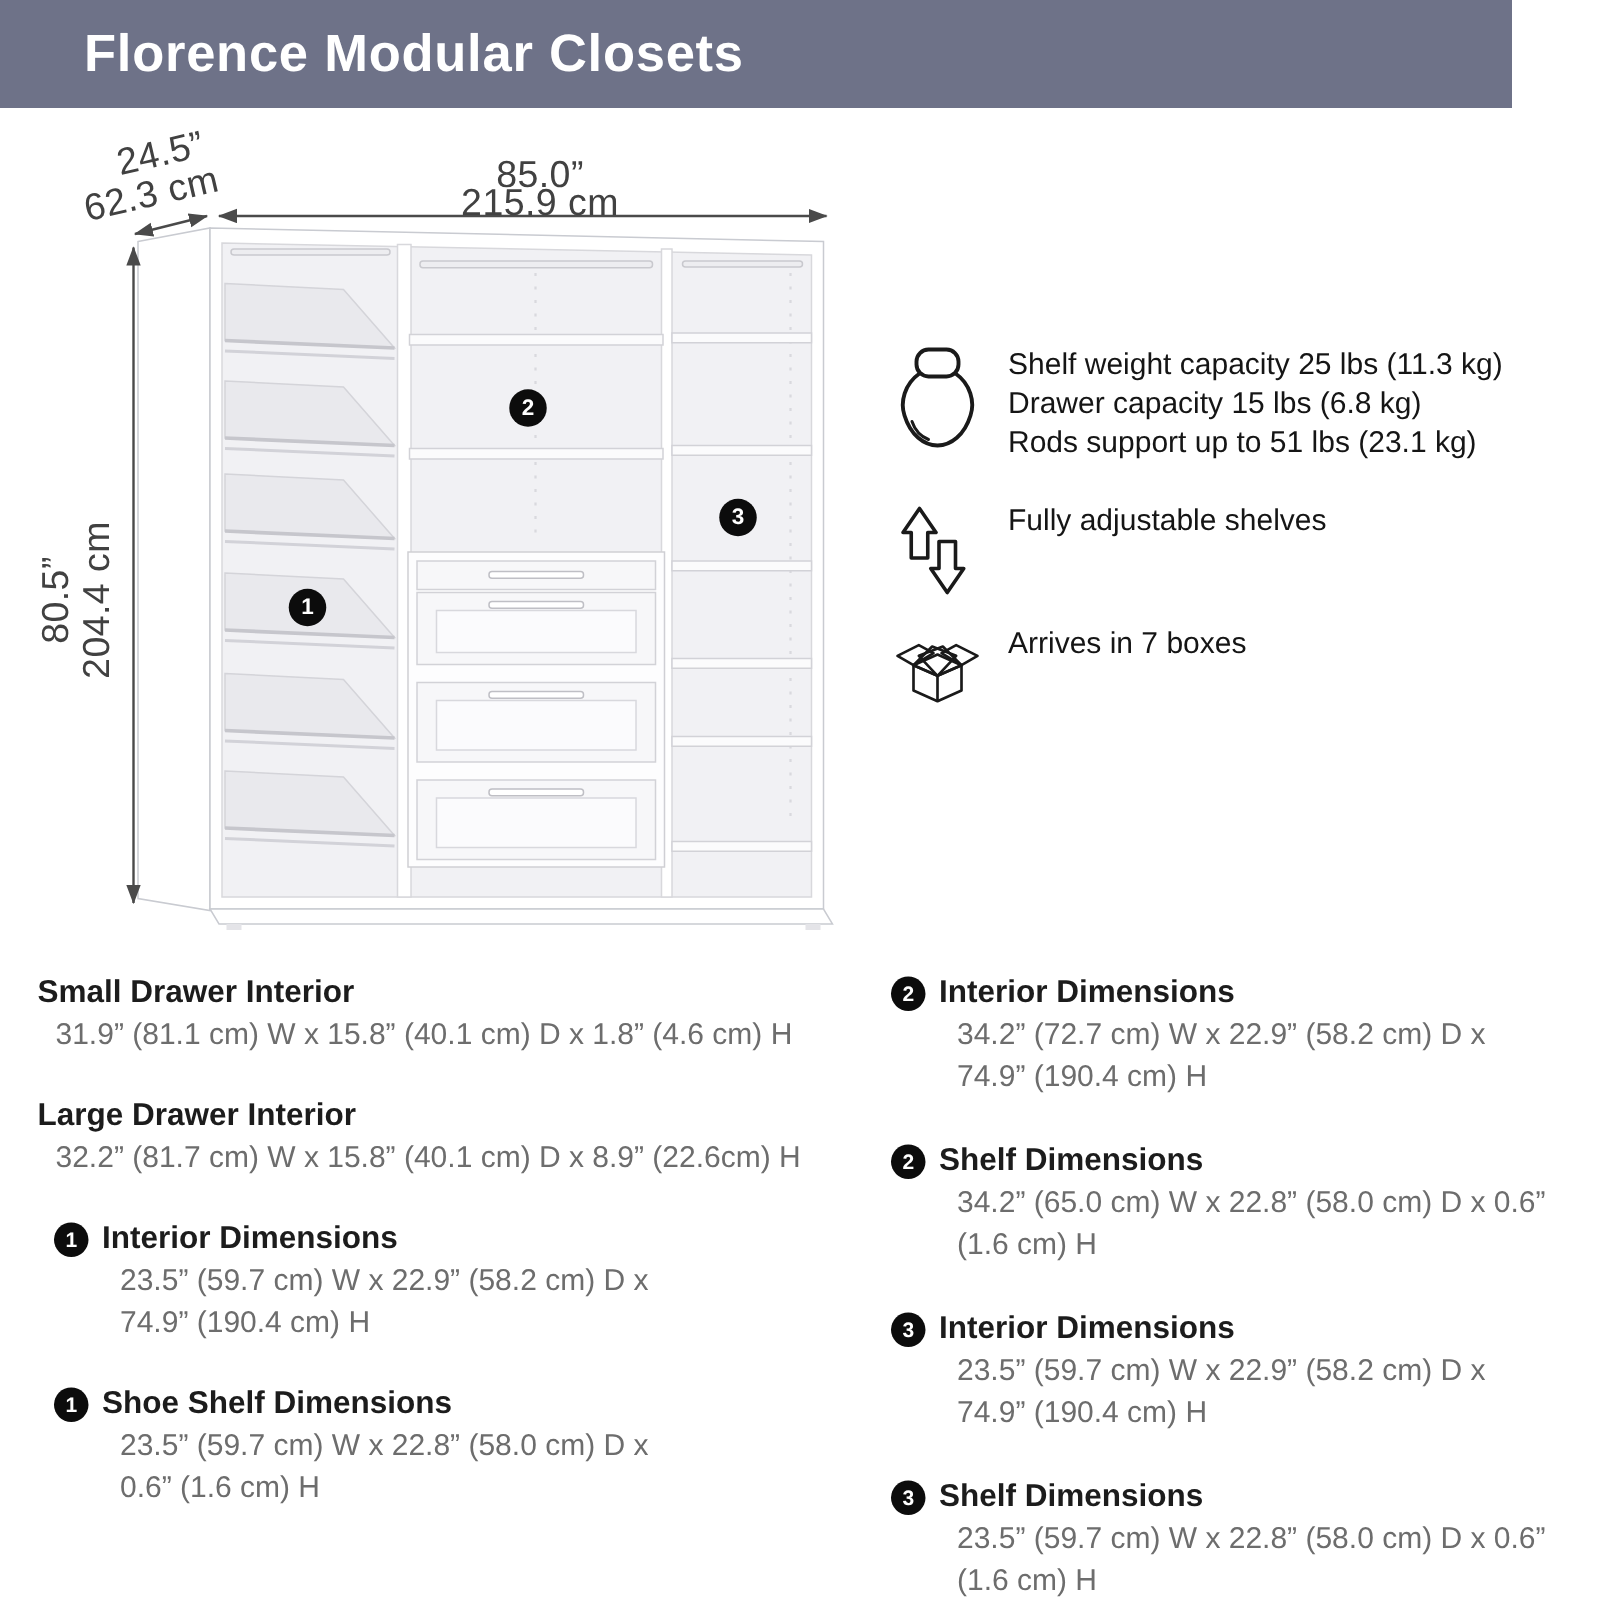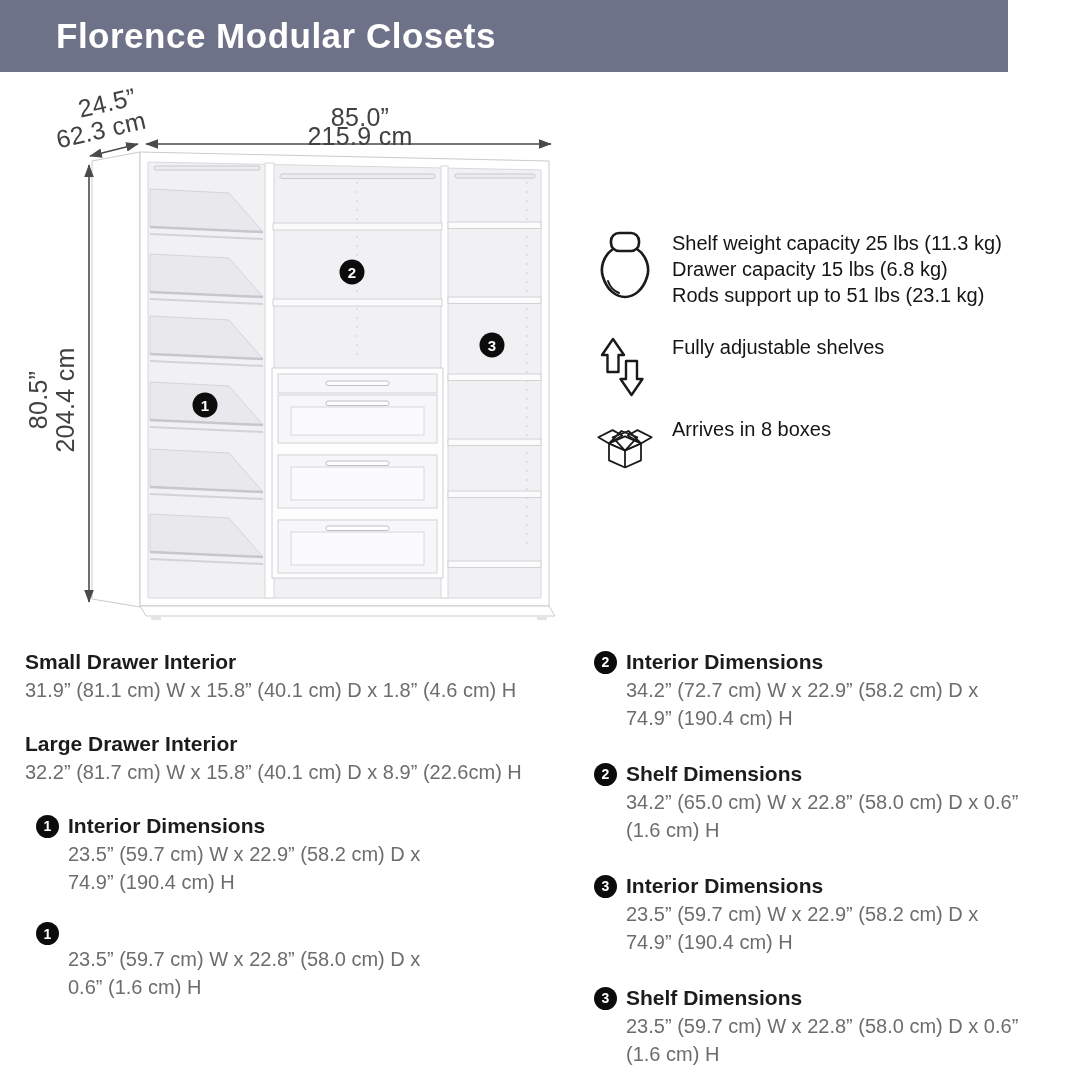--- a/index.html
+++ b/index.html
@@ -45,21 +45,21 @@
   .spec-title-row {
     display:flex; align-items:center;
     font-weight:bold; color:#1c1c1c; font-size:21px; line-height:28px;
   }
   .badge {
     flex:0 0 23px; width:23px; height:23px; border-radius:50%;
     background:#0c0c0c; color:#ffffff; font-size:14px; font-weight:bold;
     display:inline-flex; align-items:center; justify-content:center;
     margin-left:11px; margin-right:9px;
   }
-  .spec-lines { color:#6d6d6d; font-size:20px; line-height:28px; }
+  .spec-lines { color:#6d6d6d; font-size:20px; line-height:28px;margin-left:12px; }
   .spec-block.numbered .spec-lines { padding-left:43px; }
   svg .ln   { stroke:#c9cbd1; fill:#ffffff; }
 </style>
 </head>
 <body>
 
 <div class="page">
 
   <div class="header">
     <span class="title">Florence Modular Closets</span>
@@ -207,21 +207,21 @@
           <polygon points="18,27 36,19 54,27 36,35"></polygon>
           <path d="M18 27 L18 46 L36 54 L54 46 L54 27"></path>
           <line x1="36" y1="35" x2="36" y2="54"></line>
           <polygon points="18,27 6,20 22,12 33,18"></polygon>
           <polygon points="54,27 66,20 50,12 39,18"></polygon>
           <polygon points="18,27 32,13 50,20 36,35"></polygon>
           <polygon points="54,27 40,13 22,20 36,35"></polygon>
         </svg>
       </span>
       <div class="feature-text">
-        <div>Arrives in 8 boxes</div>
+        <div>Arrives in 7 boxes</div>
       </div>
     </div>
   </div>
 
   <div class="specs-left">
 
     <div class="spec-block">
       <div class="spec-title-row">
         <span class="spec-title">Small Drawer Interior</span>
       </div>
@@ -246,20 +246,21 @@
       </div>
       <div class="spec-lines">
         <div>23.5” (59.7 cm) W x 22.9” (58.2 cm) D x</div>
         <div>74.9” (190.4 cm) H</div>
       </div>
     </div>
 
     <div class="spec-block numbered">
       <div class="spec-title-row">
         <span class="badge">1</span>
+        <span class="spec-title">Shoe Shelf Dimensions</span>
       </div>
       <div class="spec-lines">
         <div>23.5” (59.7 cm) W x 22.8” (58.0 cm) D x</div>
         <div>0.6” (1.6 cm) H</div>
       </div>
     </div>
   </div>
 
   <div class="specs-right">
 

